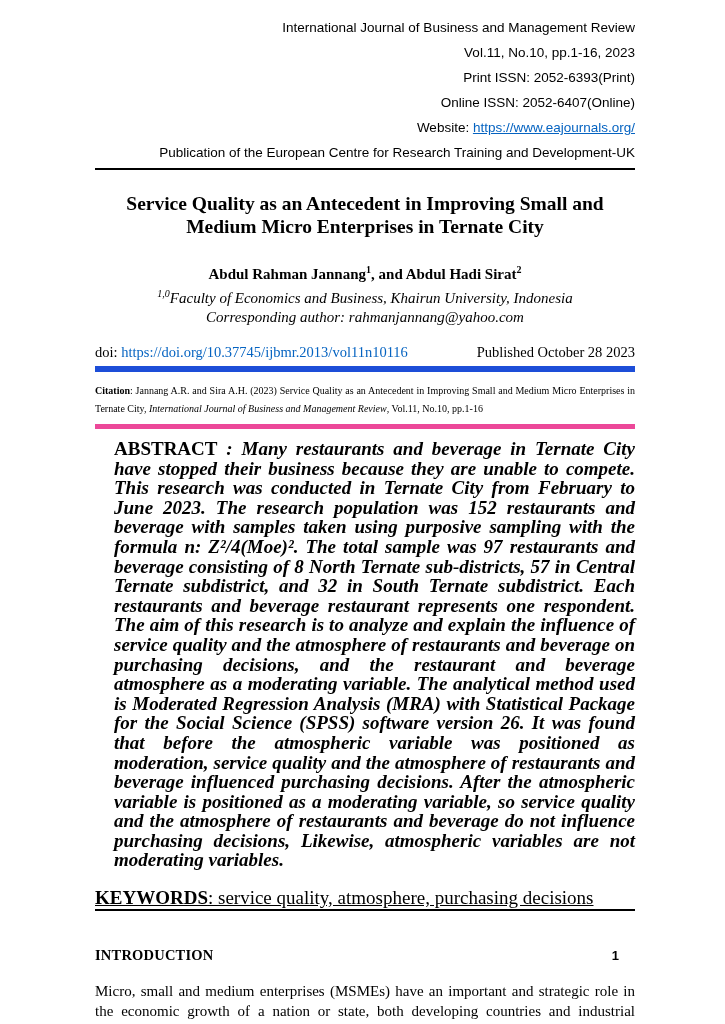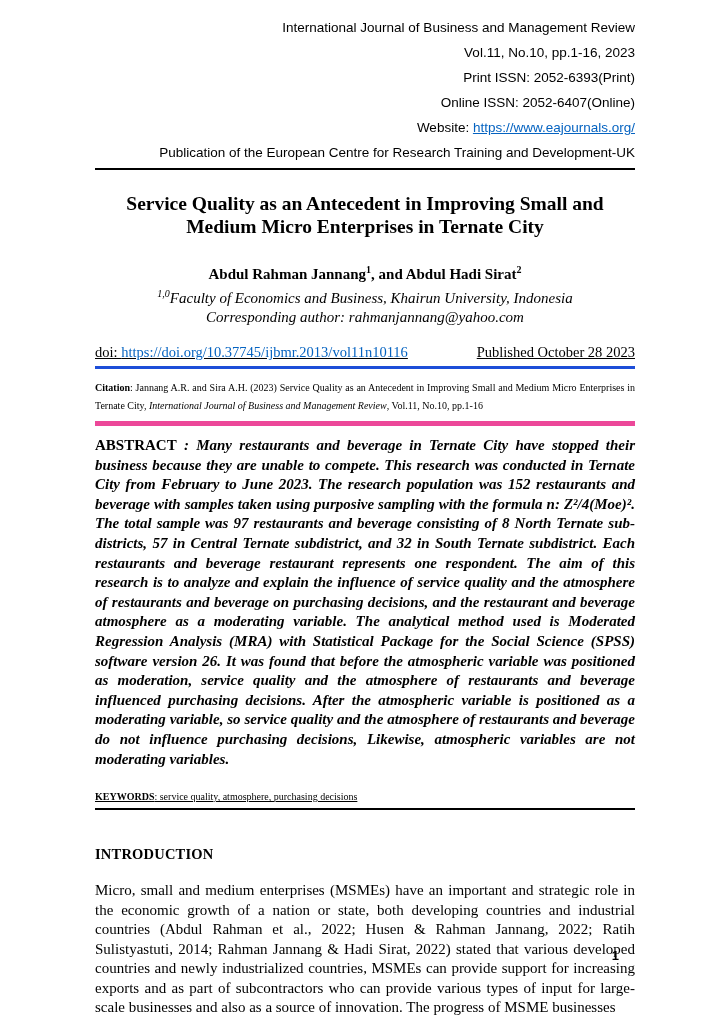--- a/index.html
+++ b/index.html
@@ -53,49 +53,49 @@
     font-size: 15px;
     line-height: 19px;
   }
   
   .doi-row {
     margin-top: 15px;
     display: flex;
     justify-content: space-between;
     font-size: 14.5px;
     line-height: 20px;
-    border-bottom: 3px solid #1d4ed8;
+    border-bottom: 6px solid #1d4ed8;
     padding-bottom: 4px;
-    text-decoration: underline;
   }
   .doi-row a { color: var(--link-color); text-decoration: none; cursor: pointer; }
   
   .citation-block {
     margin-top: 10px;
     font-size: 10px;
     line-height: 17.5px;
     text-align: justify;
     border-bottom: 5px solid #ec4899;
     padding-bottom: 7px;
   }
   .citation-block .bold { font-weight: bold; }
   .citation-block .italic { font-style: italic; }
   
   .abstract-paragraph {
     margin-top: 10px;
-    font-size: 15px;
+    font-size: 19px;
     line-height: 19.6px;
     text-align: justify;
+    margin-left: 19px;
   }
   .abstract-label { font-weight: bold; }
   .abstract-body { font-weight: bold; font-style: italic; }
   
   .keywords-line {
     margin-top: 19px;
-    font-size: 10px;
+    font-size: 19px;
     line-height: 18px;
     border-bottom: 2px solid #000;
     padding-bottom: 2px;
   }
   .keywords-line .kw-label { font-weight: bold; text-decoration: underline; }
   .keywords-line .kw-text { text-decoration: underline; }
   
   .introduction-heading {
     margin-top: 36px;
     font-size: 14.5px;

